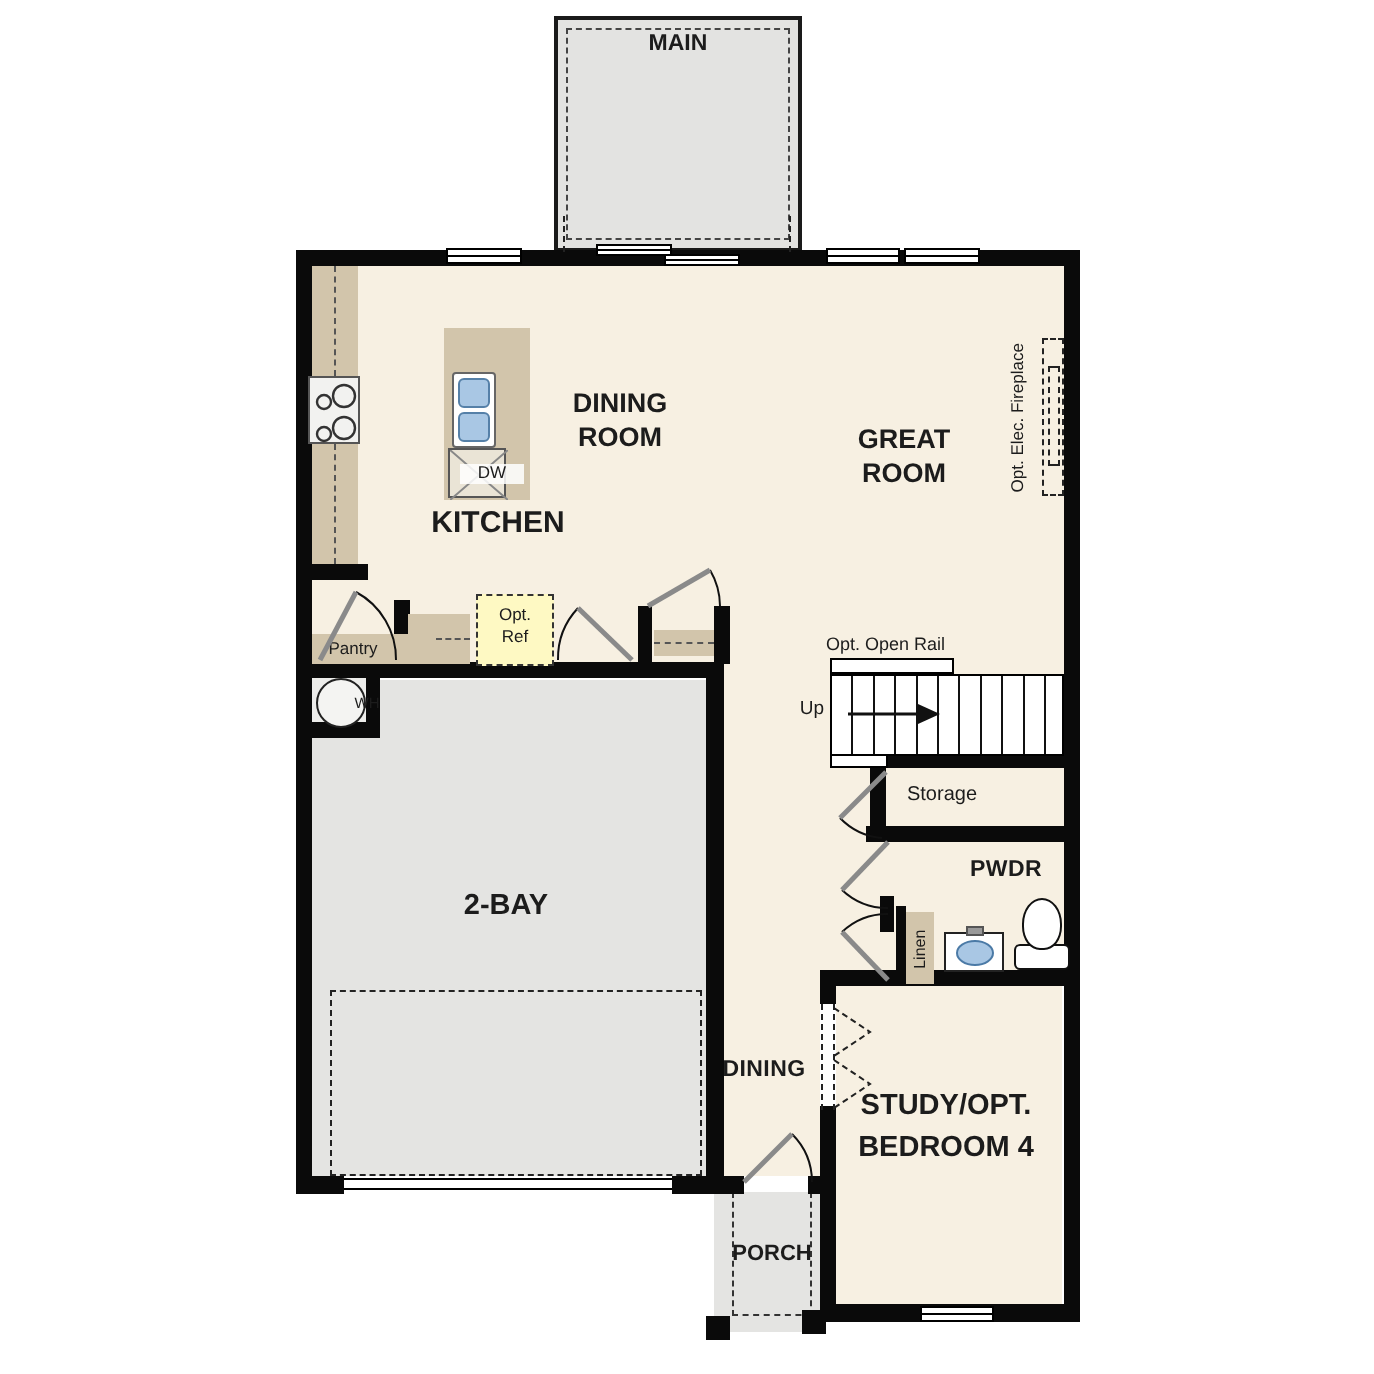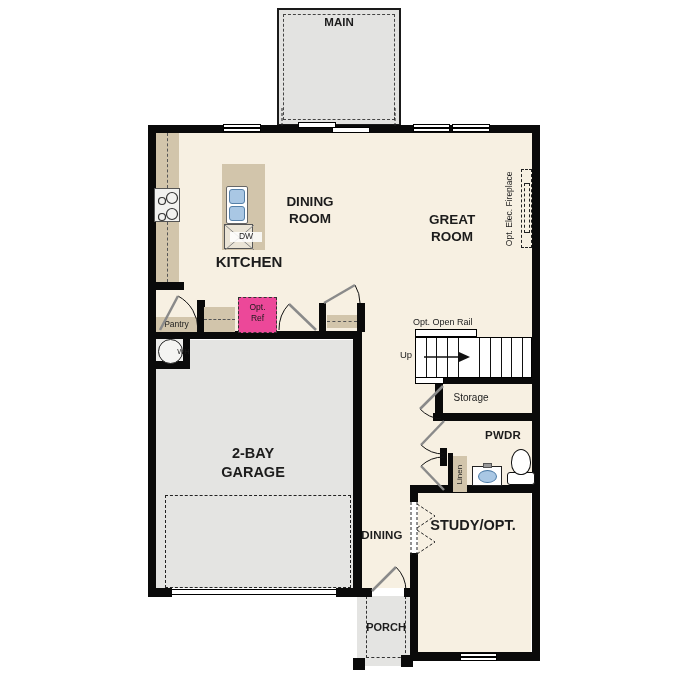--- a/index.html
+++ b/index.html
@@ -97,24 +97,24 @@
     <div class="box" style="left:2px;top:19px;width:16px;height:15px;background:#a9c7e4;border:1px solid #5580a8;border-radius:3px;"></div>
   </div>
   <div class="box" style="left:224px;top:224px;width:29px;height:25px;background:#eae4d6;border:1px solid #555;">
     <svg width="29" height="25" viewBox="0 0 29 25">
         <path d="M0,0 L29,25 M29,0 L0,25" stroke="#888" stroke-width="1" fill="none"></path>
       </svg>
     <div class="lbl" style="left:5px;top:7px;width:32px;font-size:8.5px;background:rgba(255,255,255,.85);">DW</div>
   </div>
   <div class="counter" style="left:204px;top:307px;width:31px;height:25px;"></div>
   <div class="dashH" style="left:204px;top:319px;width:31px;"></div>
-  <div class="counter" style="left:156px;top:317px;width:41px;height:15px;">
+  <div class="counter" style="left:156px;top:317px;width:41px;height:15px;padding-left:20px;">
     <div class="lbl small" style="left:0;top:3px;width:41px;">Pantry</div>
   </div>
-  <div class="box" style="left:238px;top:297px;width:39px;height:36px;background:#ec4899;border:1.5px dashed #333;text-align:center;">
+  <div class="box" style="left:238px;top:297px;width:39px;height:36px;background:#fef9c3;border:1.5px dashed #333;text-align:center;">
     <div style="margin-top:4px;font-size:8.5px;line-height:11px;">
       <span class="room-line">Opt.</span>
       <span class="room-line">Ref</span>
     </div>
   </div>
   <div class="counter" style="left:327px;top:315px;width:30px;height:13px;"></div>
   <div class="dashH" style="left:327px;top:321px;width:30px;"></div>
 
   <div class="box" style="left:156px;top:339px;width:27px;height:22px;background:#ededeb;"></div>
   <div class="box" style="left:158px;top:339px;width:25px;height:25px;background:#f4f4f2;border:1.5px solid #222;border-radius:50%;">
@@ -182,21 +182,21 @@
     <span class="room-line">GREAT</span>
     <span class="room-line">ROOM</span>
   </div>
   <div class="lbl" style="left:203px;top:253px;width:92px;font-weight:bold;font-size:15px;">KITCHEN</div>
   <div class="lbl" style="left:413px;top:317px;width:70px;font-size:9px;text-align:left;">Opt. Open Rail</div>
   <div class="lbl" style="left:396px;top:350px;width:20px;font-size:9.5px;">Up</div>
   <div class="lbl" style="left:448px;top:392px;width:46px;font-size:10px;">Storage</div>
   <div class="lbl med" style="left:480px;top:429px;width:46px;">PWDR</div>
   <div class="lbl" style="left:203px;top:444px;width:100px;font-weight:bold;font-size:14.5px;line-height:19px;">
     <span class="room-line">2-BAY</span>
-    <span class="room-line">GARAGE</span>
   </div>
   <div class="lbl med" style="left:356px;top:529px;width:52px;">DINING</div>
-  <div class="lbl" style="left:414px;top:515px;width:118px;font-weight:bold;font-size:14.5px;line-height:21px;">
+  <div class="lbl" style="left:414px;top:543px;width:118px;font-weight:bold;font-size:14.5px;line-height:21px;">
     <span class="room-line">STUDY/OPT.</span>
+    <span class="room-line">BEDROOM 4</span>
   </div>
   <div class="lbl" style="left:363px;top:621px;width:46px;font-weight:bold;font-size:11px;">PORCH</div>
   <div class="lbl" style="left:462px;top:204px;width:95px;font-size:8.5px;transform:rotate(-90deg);">Opt. Elec. Fireplace</div>
 </div>
 
 </body></html>

